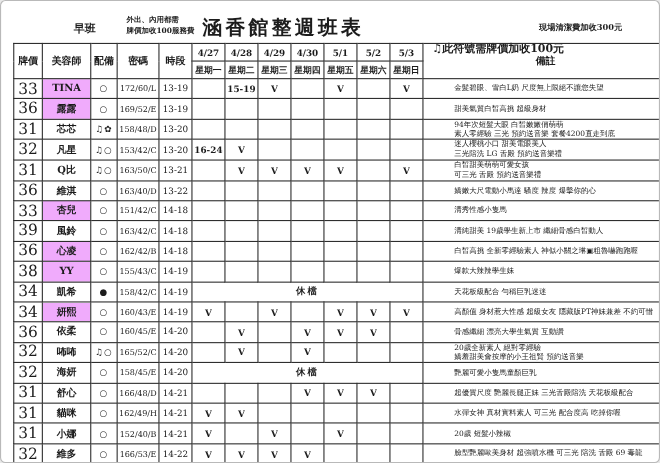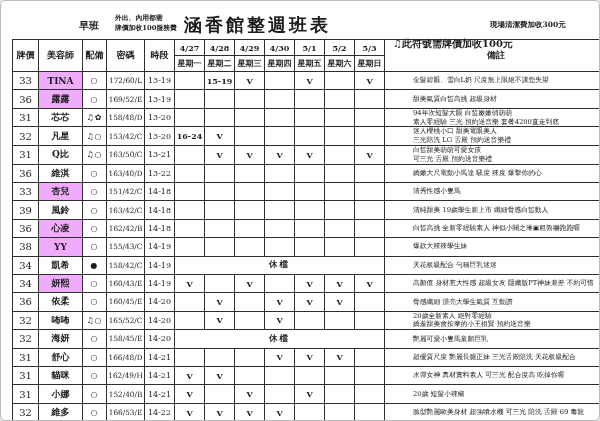--- a/index.html
+++ b/index.html
@@ -1,30 +1,30 @@
 <!DOCTYPE html>
 <html><head>
 <meta charset="utf-8">
 <style>
   html,body{margin:0;padding:0;background:#e8e8e8;}
   body{width:600px;height:421px;font-family:"DejaVu Serif","Liberation Serif",serif;color:#1c1c1c;}
   .page{position:absolute;left:0;top:0;width:598px;height:419px;background:#ffffff;border:1px solid #b9b9b9;border-radius:5px;overflow:hidden;}
   .topbar{position:absolute;left:0;top:0;width:100%;height:38px;}
-  .shift{position:absolute;left:78px;top:18px;font-size:10px;font-weight:bold;}
+  .shift{position:absolute;left:66px;top:18px;font-size:10px;font-weight:bold;}
   .note-left{position:absolute;left:114px;top:13px;font-size:6.8px;font-weight:bold;line-height:9.5px;}
   .title{position:absolute;left:183px;top:12px;font-size:18px;font-weight:bold;letter-spacing:3px;white-space:nowrap;}
   .note-r1{position:absolute;left:392px;top:36px;font-size:10px;font-weight:bold;white-space:nowrap;}
   .note-r2{position:absolute;left:489px;top:19px;font-size:7.5px;font-weight:bold;white-space:nowrap;}
   table{border-collapse:collapse;table-layout:fixed;width:596px;position:absolute;left:11px;top:38px;border-radius:10px;}
   th,td{border:1px solid #2e2e2e;text-align:center;vertical-align:middle;padding:0;overflow:hidden;white-space:nowrap;}
   thead tr{height:16px;}
   .mainh{font-size:9px;font-weight:bold;}
   .dateh{font-size:8px;font-weight:bold;}
   tbody tr{height:18.4px;}
-  .price{font-size:10px;}
+  .price{font-size:14px;}
   .name{font-size:9px;font-weight:bold;}
   .hl{background:#f0abfc;}
   .equip{font-size:8px;letter-spacing:1px;}
   .code{font-size:7.3px;}
   .time{font-size:8px;}
   .day{font-size:8px;font-weight:bold;}
   .rest{font-weight:bold;font-size:8.5px;letter-spacing:2px;}
   .rem{text-align:left;padding-left:4px;}
   .reml{font-size:6.8px;line-height:8.8px;white-space:nowrap;margin-left:24px;}
 </style>

